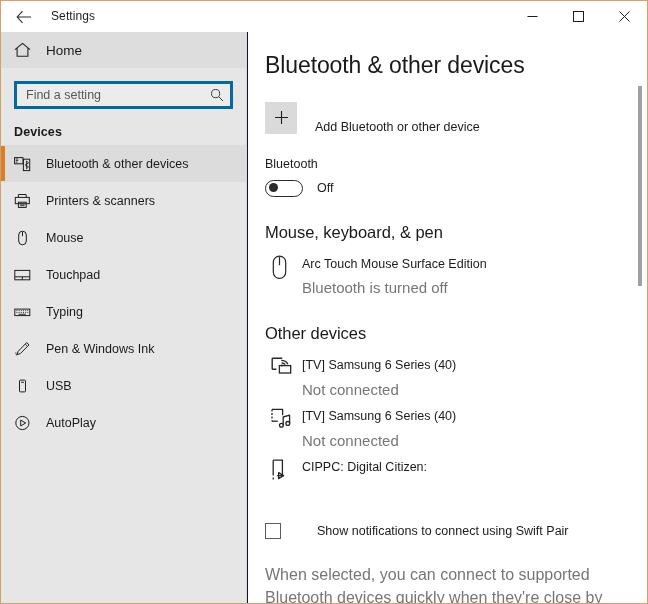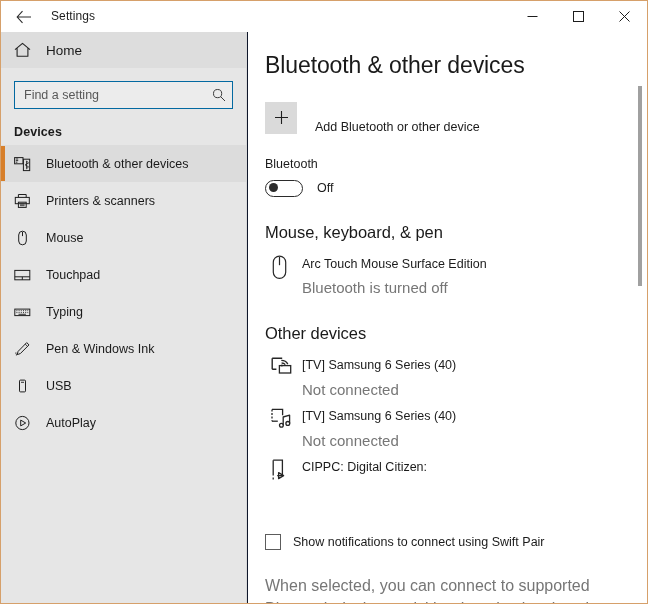--- a/index.html
+++ b/index.html
@@ -81,21 +81,21 @@
     color: #1b1b1b;
     padding-left: 10px;
   }
   .search-wrap {
     padding: 13px 13px 0 13px;
   }
   .search-box {
     position: relative;
     height: 28px;
     background: #ececec;
-    border: 1px solid #0369a1;
+    border: 3px solid #0369a1;
     box-sizing: border-box;
     display: flex;
     align-items: center;
   }
   .search-box .txt {
     font-size: 12.5px;
     color: #585858;
     padding-left: 9px;
     flex: 1;
     white-space: nowrap;
@@ -247,21 +247,22 @@
   }
   .dev-sub {
     font-size: 15px;
     color: #767676;
     line-height: 1.35;
     margin-top: 6px;
   }
   .check-row {
     display: flex;
     align-items: center;
-    margin-top: 41px;
+    margin-top: 30px;
+    gap: 24px;
   }
   .checkbox {
     width: 16px; height: 16px;
     border: 1.4px solid #5c5c5c;
     background: #ffffff;
     box-sizing: border-box;
     flex: none;
   }
   .check-lbl {
     font-size: 12.5px;

